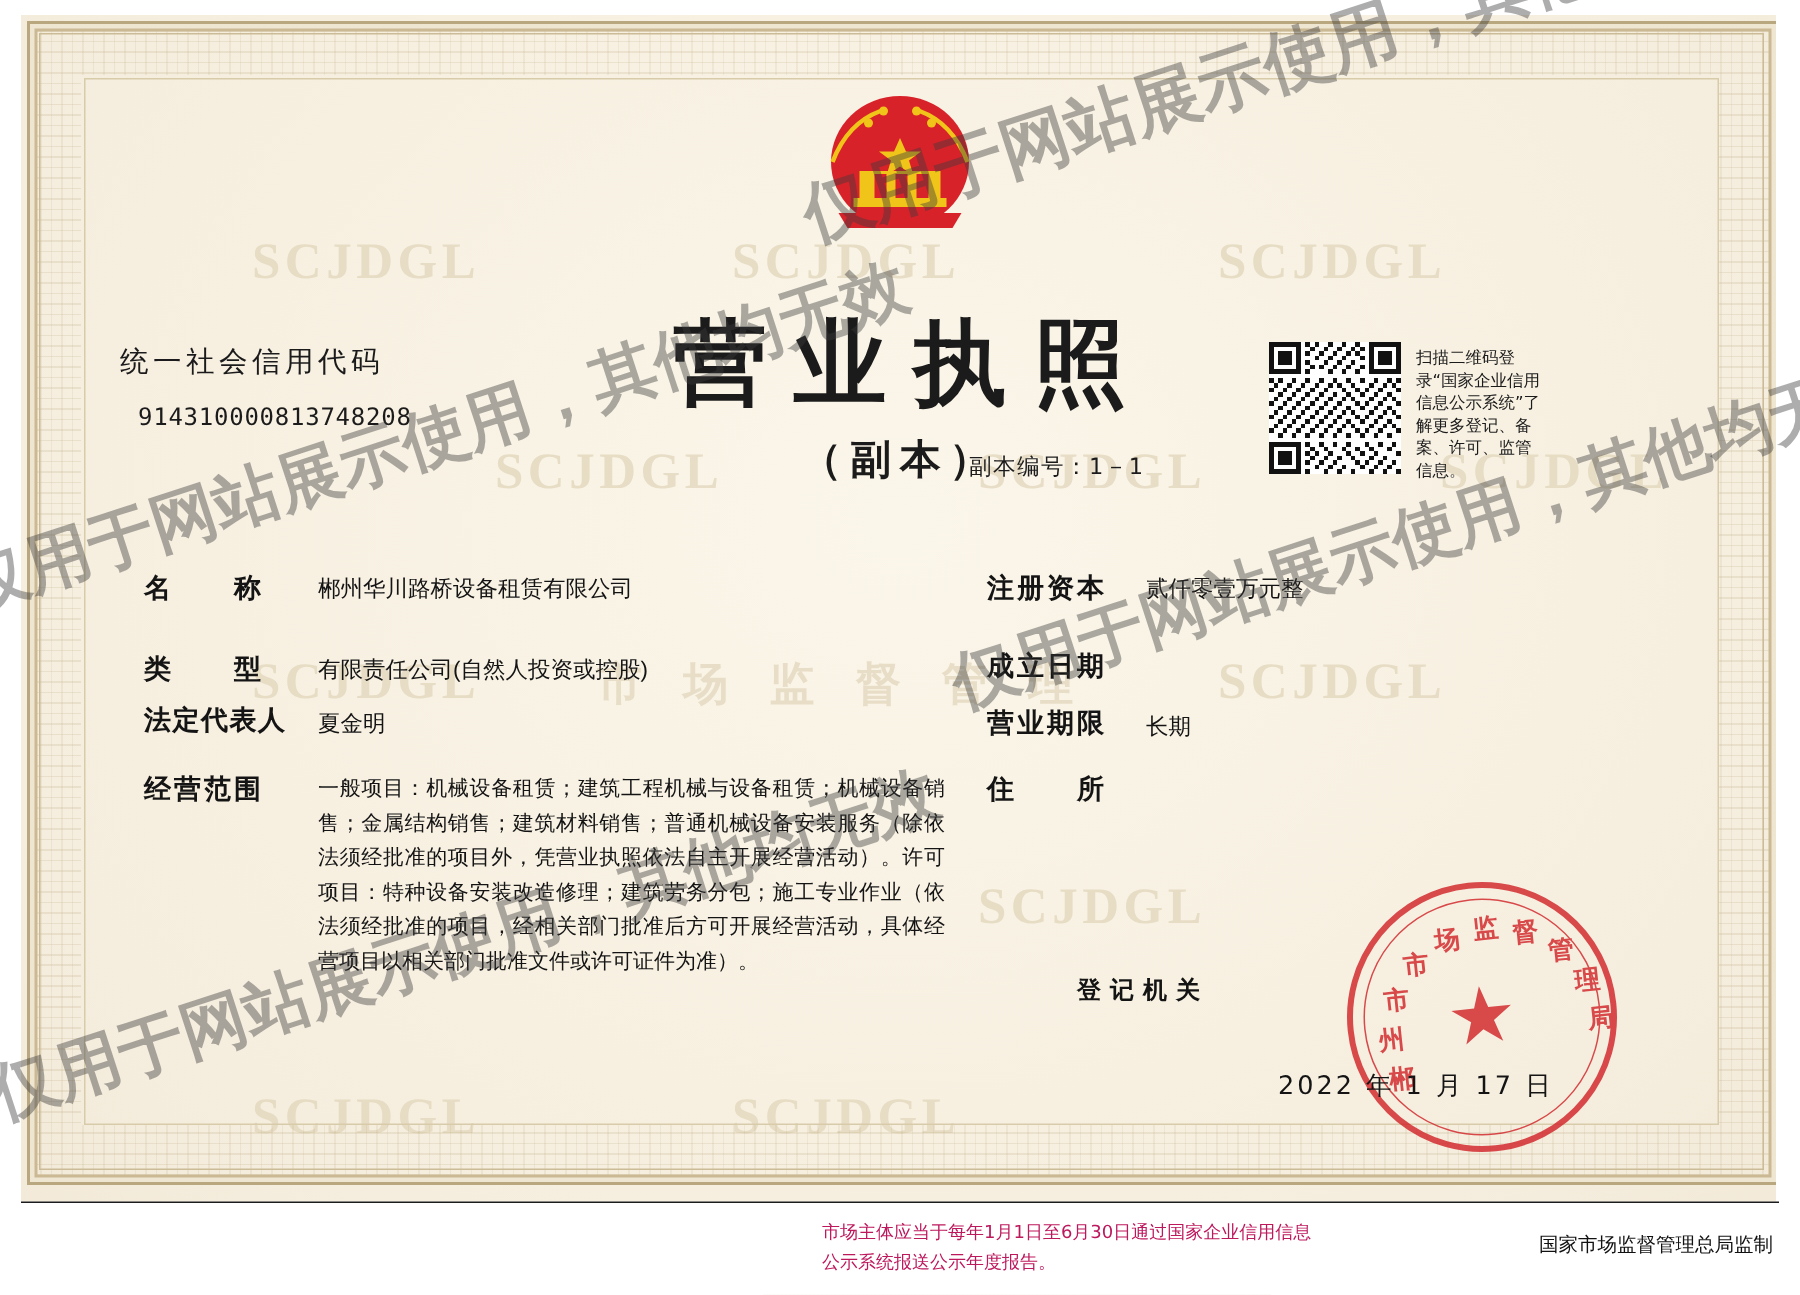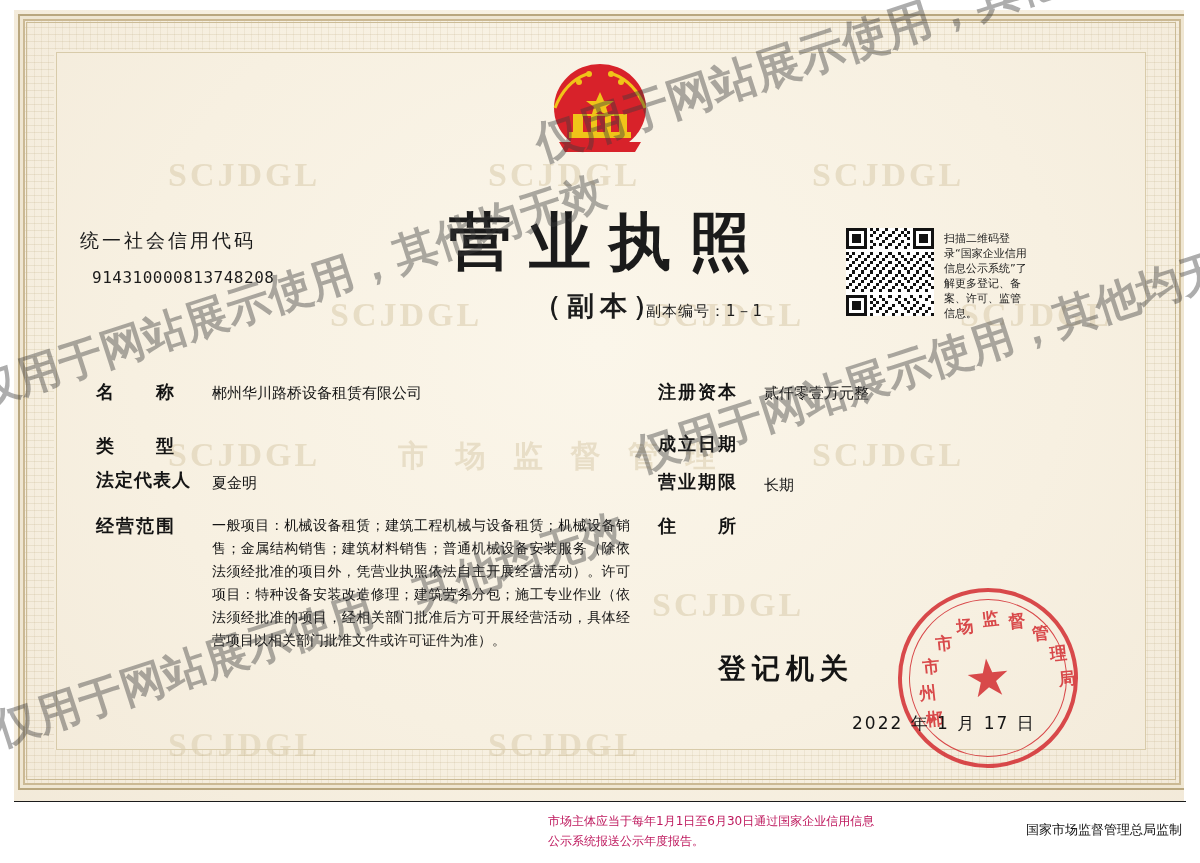--- a/index.html
+++ b/index.html
@@ -103,21 +103,21 @@
   }
 
   
   .field{position:absolute;font-family:Liberation Sans, sans-serif;color:#141414;}
   .flabel{font-size:18px;font-weight:bold;letter-spacing:2px;white-space:nowrap;}
   .fvalue{font-size:15px;line-height:25px;}
   .fvalue.sm{font-size:14px;line-height:23px;}
 
   
   .registrar{
-    position:absolute;left:718px;top:650px;font-size:28px;font-weight:bold;
+    position:absolute;left:718px;top:650px;font-size:16px;font-weight:bold;
     letter-spacing:6px;color:#141414;font-family:Liberation Serif, serif;
   }
   .date-line{
     position:absolute;left:852px;top:712px;font-size:17px;color:#141414;
     font-family:"DejaVu Sans", sans-serif;letter-spacing:2px;
   }
   .date-line span.n{font-family:"DejaVu Sans", sans-serif;}
 
   
   .seal{
@@ -448,20 +448,23 @@
   <div class="field" style="left:96px;top:380px;width:112px;">
     <div class="flabel">名　　称</div>
   </div>
   <div class="field" style="left:212px;top:380px;width:410px;">
     <div class="fvalue">郴州华川路桥设备租赁有限公司</div>
   </div>
 
   <div class="field" style="left:96px;top:434px;width:112px;">
     <div class="flabel">类　　型</div>
   </div>
+  <div class="field" style="left:212px;top:434px;width:420px;">
+    <div class="fvalue">有限责任公司(自然人投资或控股)</div>
+  </div>
 
   <div class="field" style="left:96px;top:468px;width:130px;">
     <div class="flabel" style="letter-spacing:1px;">法定代表人</div>
   </div>
   <div class="field" style="left:212px;top:470px;width:300px;">
     <div class="fvalue">夏金明</div>
   </div>
 
   <div class="field" style="left:96px;top:514px;width:120px;">
     <div class="flabel" style="letter-spacing:2px;">经营范围</div>

